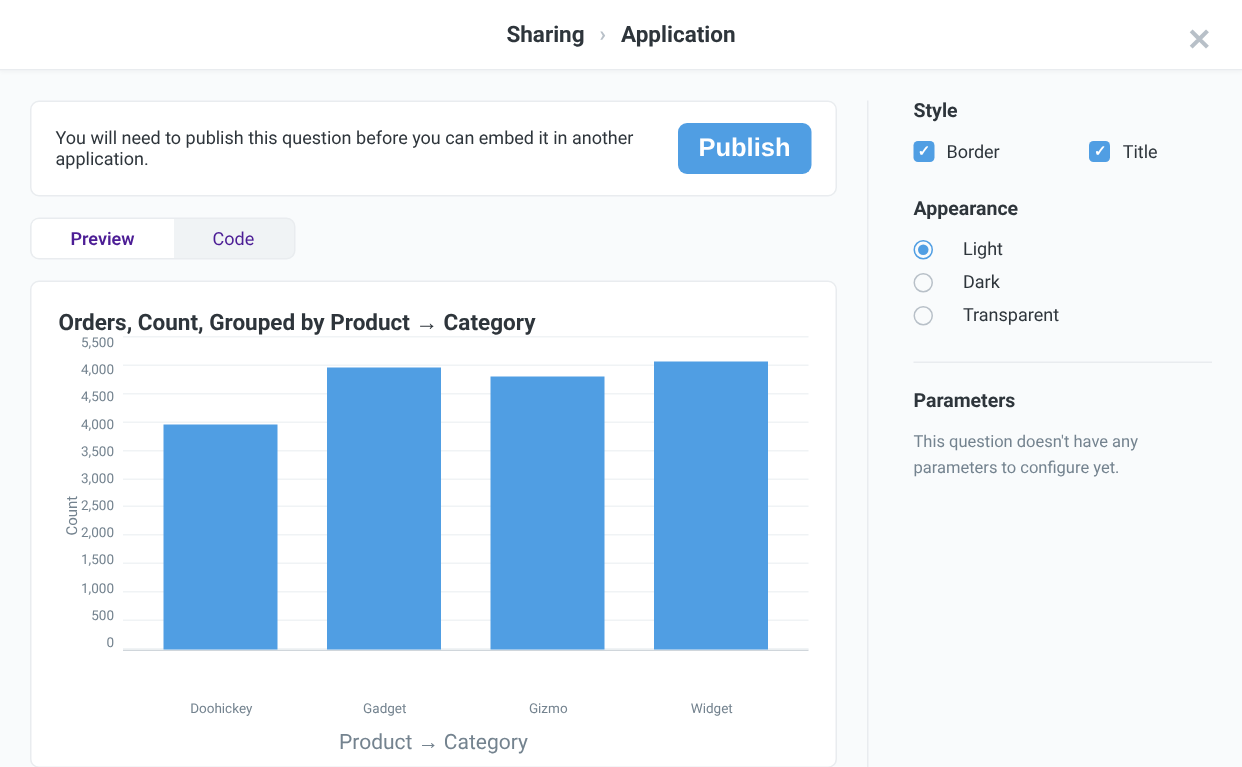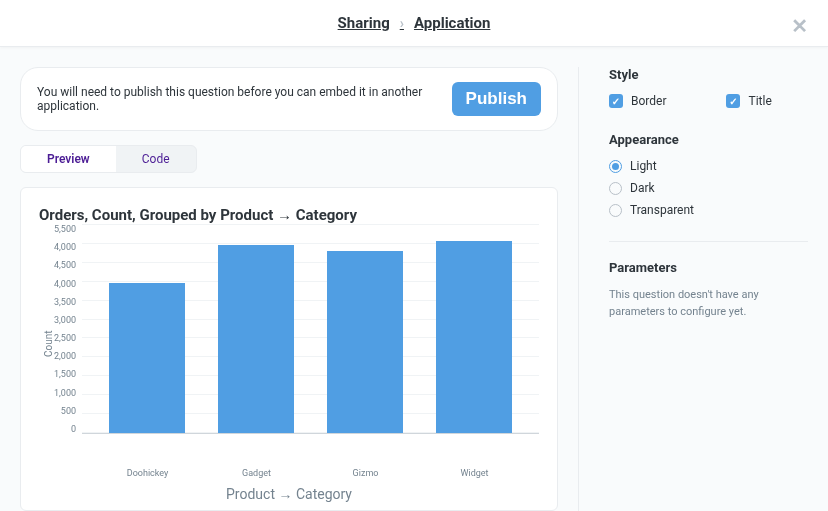--- a/index.html
+++ b/index.html
@@ -1,24 +1,24 @@
 <!DOCTYPE html>
 <html><head>
 <meta charset="utf-8">
 <style>
 * { box-sizing: border-box; margin: 0; padding: 0; }
 body { font-family: -apple-system, BlinkMacSystemFont, "Segoe UI", Roboto, sans-serif; background: #f9fbfc; color: #2e353b; }
-.modal-header { background: #fff; border-bottom: 1px solid #e9ecef; padding: 14px 20px; display: flex; align-items: center; justify-content: center; position: relative; box-shadow: 0 1px 3px rgba(0,0,0,0.04); text-decoration: underline; }
+.modal-header { background: #fff; border-bottom: 1px solid #e9ecef; padding: 14px 20px; display: flex; align-items: center; justify-content: center; position: relative; box-shadow: 0 1px 3px rgba(0,0,0,0.04); }
 .breadcrumb { display: flex; align-items: center; gap: 10px; font-size: 15px; font-weight: 700; color: #2e353b; }
 .breadcrumb .chev { color: #b8c0c8; font-size: 14px; }
 .close-btn { position: absolute; right: 20px; top: 14px; font-size: 20px; color: #b8c0c8; cursor: pointer; font-weight: bold; }
 .content { display: flex; padding: 20px; gap: 0; }
 .left-col { flex: 1; max-width: 555px; }
 .right-col { width: 230px; padding-left: 30px; border-left: 1px solid #e9ecef; margin-left: 20px; }
-.publish-bar { background: #fff; border: 1px solid #e9ecef; border-radius: 18px; padding: 14px 16px; display: flex; align-items: center; justify-content: space-between; margin-bottom: 14px; }
+.publish-bar { background: #fff; border: 1px solid #e9ecef; border-radius: 6px; padding: 14px 16px; display: flex; align-items: center; justify-content: space-between; margin-bottom: 14px; }
 .publish-bar span { font-size: 12px; color: #2e353b; }
 .publish-btn { background: #509ee3; color: #fff; border: none; border-radius: 6px; padding: 7px 14px; font-size: 17px; font-weight: 600; cursor: pointer; }
 .segmented { display: inline-flex; border: 1px solid #e9ecef; border-radius: 6px; overflow: hidden; margin-bottom: 14px; background:#f0f3f5;}
 .segmented button { border: none; background: transparent; padding: 6px 26px; font-size: 12px; cursor: pointer; color: #4c1d95; font-family:inherit;}
 .segmented button.active { background: #fff; font-weight: 600; }
 .preview-card { background: #fff; border: 1px solid #e9ecef; border-radius: 6px; padding: 18px 18px 8px 18px; }
 .chart-title { font-size: 15px; font-weight: 700; color: #2e353b; }
 .chart-area { display: flex; height: 240px; }
 .ylabel { writing-mode: vertical-rl; transform: rotate(180deg); font-size: 10px; color: #74838f; text-align: center; padding-right:4px;}
 .yaxis { display: flex; flex-direction: column; justify-content: space-between; align-items: flex-end; font-size: 9px; color: #74838f; padding-right: 6px; height:210px;}
@@ -30,21 +30,21 @@
 .xaxis-row { display:flex; margin-top:4px;}
 .xaxis-spacer{ width:44px; flex-shrink:0;}
 .xaxis { flex:1; display: flex; justify-content: space-around; padding: 0 10px; font-size: 9px; color: #74838f; }
 .xaxis span{ width:76px; text-align:center;}
 .xlabel { text-align: center; font-size: 14px; color: #74838f; margin-top: 8px; }
 .section-title { font-size: 13px; font-weight: 700; color: #2e353b; margin-bottom: 12px; }
 .checks { display: flex; gap: 60px; margin-bottom: 24px; }
 .chk { display: flex; align-items: center; gap: 8px; font-size: 12px; cursor: pointer; color:#2e353b;}
 .chkbox { width: 14px; height: 14px; border-radius: 3px; background: #509ee3; color: #fff; display: flex; align-items: center; justify-content: center; font-size: 10px; font-weight:bold;}
 .radio-group { display: flex; flex-direction: column; gap: 8px; margin-bottom: 24px; }
-.radio-item { display: flex; align-items: center; gap: 8px; font-size: 12px; cursor: pointer; color:#2e353b;}
+.radio-item { display: flex; align-items: center; gap: 20px; font-size: 12px; cursor: pointer; color:#2e353b;}
 .radio { width: 13px; height: 13px; border-radius: 50%; border: 1.5px solid #b8c0c8; display: flex; align-items: center; justify-content: center; }
 .radio.sel { border-color: #509ee3; }
 .radio.sel::after { content: ""; width: 7px; height: 7px; border-radius: 50%; background: #509ee3; }
 .divider { border-top: 1px solid #e9ecef; margin-bottom: 18px; }
 .params-text { font-size: 11px; color: #74838f; line-height: 1.5; }
 </style>
 </head>
 <body>
 
 <div class="modal-header">

